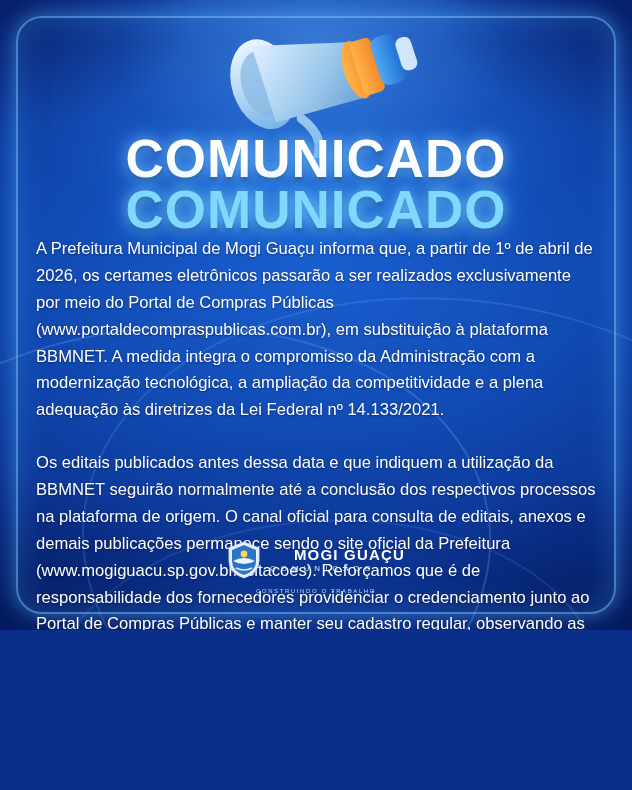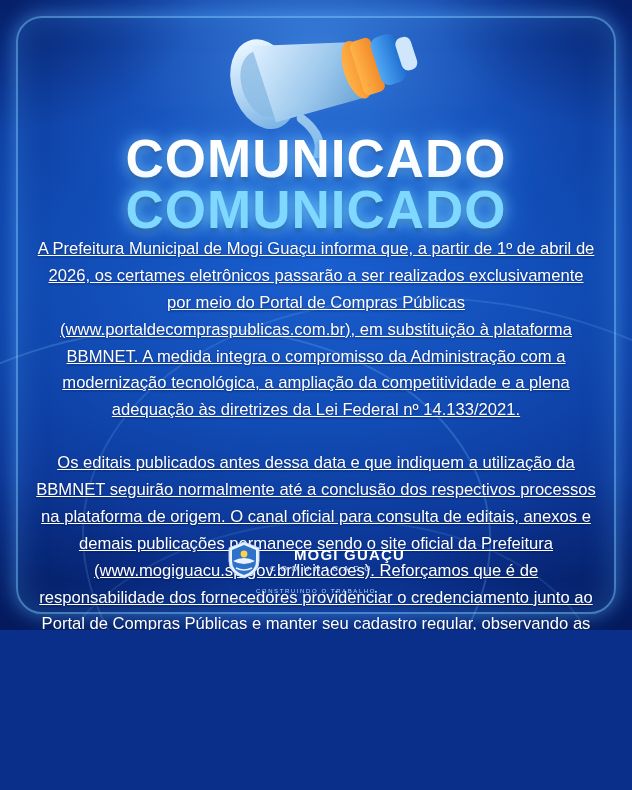--- a/index.html
+++ b/index.html
@@ -96,26 +96,24 @@
     text-shadow:
       0 0 14px rgba(120,210,255,0.95),
       0 0 34px rgba(70,170,255,0.85),
       0 3px 4px rgba(0,20,70,0.55);
   }
   .body-block {
     position: absolute;
     left: 36px;
     right: 36px;
     top: 236px;
-    text-align: center;
     color: #ffffff;
     font-size: 16.6px;
     line-height: 1.62;
     text-shadow: 0 1px 2px rgba(0,15,60,0.55);
-    text-decoration: underline;
   }
   .body-block p {
     margin: 0 0 26px 0;
   }
   .body-block p:last-child { margin-bottom: 0; }
 
   .logo-area {
     position: absolute;
     left: 0;
     right: 0;

